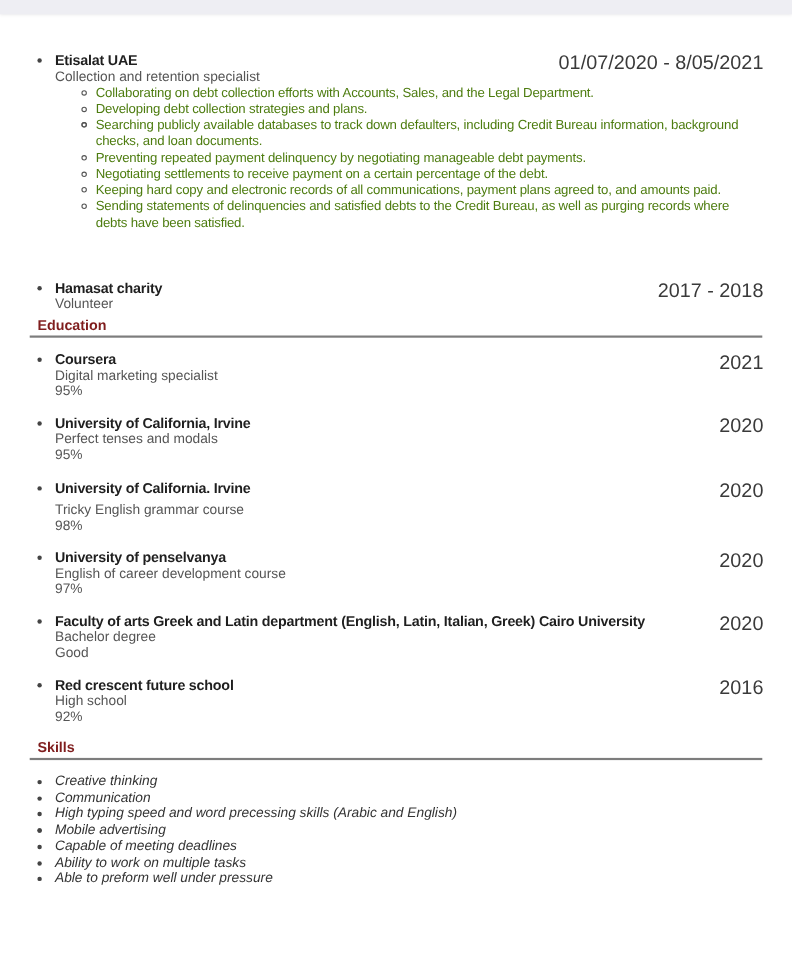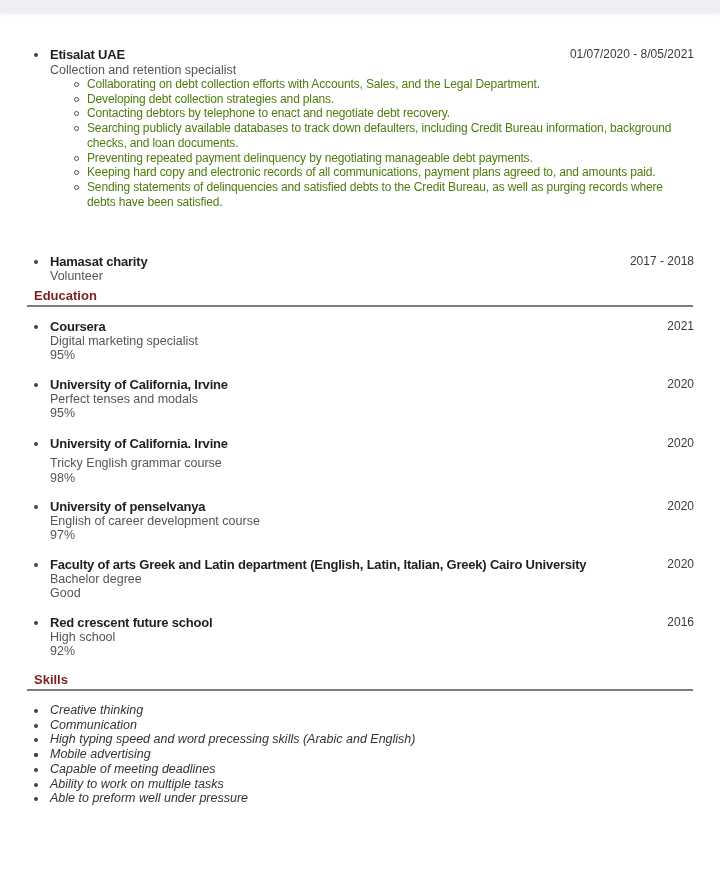--- a/index.html
+++ b/index.html
@@ -21,21 +21,21 @@
     position: absolute; left: 0; top: 6px; width: 4px; height: 4px;
     border-radius: 50%; background: #444;
   }
   .org {
     position: absolute; left: 16px; top: 0;
     font-size: 13px; font-weight: bold; color: #1f1f1f;
     letter-spacing: -0.2px; white-space: nowrap;
   }
   .date {
     position: absolute; right: 0; top: 0;
-    font-size: 12px; color: #3a3a3a; white-space: nowrap;
+    font-size: 18px; color: #3a3a3a; white-space: nowrap;
   }
   .sub {
     position: absolute; left: 16px;
     font-size: 12.5px; color: #555; white-space: nowrap;
   }
   .duties { position: absolute; left: 53px; top: 77px; width: 640px; }
   .duty {
     position: relative; padding-left: 34px;
     font-size: 12px; line-height: 14.7px; color: #4d7c0f;
     letter-spacing: -0.15px;
@@ -74,23 +74,24 @@
   <div class="entry" style="top:47px;height:20px">
     <span class="bullet"></span>
     <span class="org">Etisalat UAE</span>
     <span class="date">01/07/2020 - 8/05/2021</span>
     <span class="sub" style="top:16px">Collection and retention specialist</span>
   </div>
 
   <div class="duties">
     <div class="duty"><span class="ring"></span><span> Collaborating on debt collection efforts with Accounts, Sales, and the Legal Department.</span></div>
     <div class="duty"><span class="ring"></span><span>Developing debt collection strategies and plans.</span></div>
-    <div class="duty"><span class="ring"></span><span>Contacting debtors by telephone to enact and negotiate debt recovery.</span></div>
+    <div class="duty"><span class="ring"></span></div>
     <div class="duty"><span class="ring"></span><span>Searching publicly available databases to track down defaulters, including Credit Bureau information, background checks, and loan documents.</span></div>
     <div class="duty"><span class="ring"></span><span>Preventing repeated payment delinquency by negotiating manageable debt payments.</span></div>
+    <div class="duty"><span class="ring"></span><span>Negotiating settlements to receive payment on a certain percentage of the debt.</span></div>
     <div class="duty"><span class="ring"></span><span>Keeping hard copy and electronic records of all communications, payment plans agreed to, and amounts paid.</span></div>
     <div class="duty"><span class="ring"></span><span>Sending statements of delinquencies and satisfied debts to the Credit Bureau, as well as purging records where debts have been satisfied.</span></div>
   </div>
 
   <div class="entry" style="top:254px;height:30px">
     <span class="bullet"></span>
     <span class="org">Hamasat charity</span>
     <span class="date">2017 - 2018</span>
     <span class="sub" style="top:15px">Volunteer</span>
   </div>

